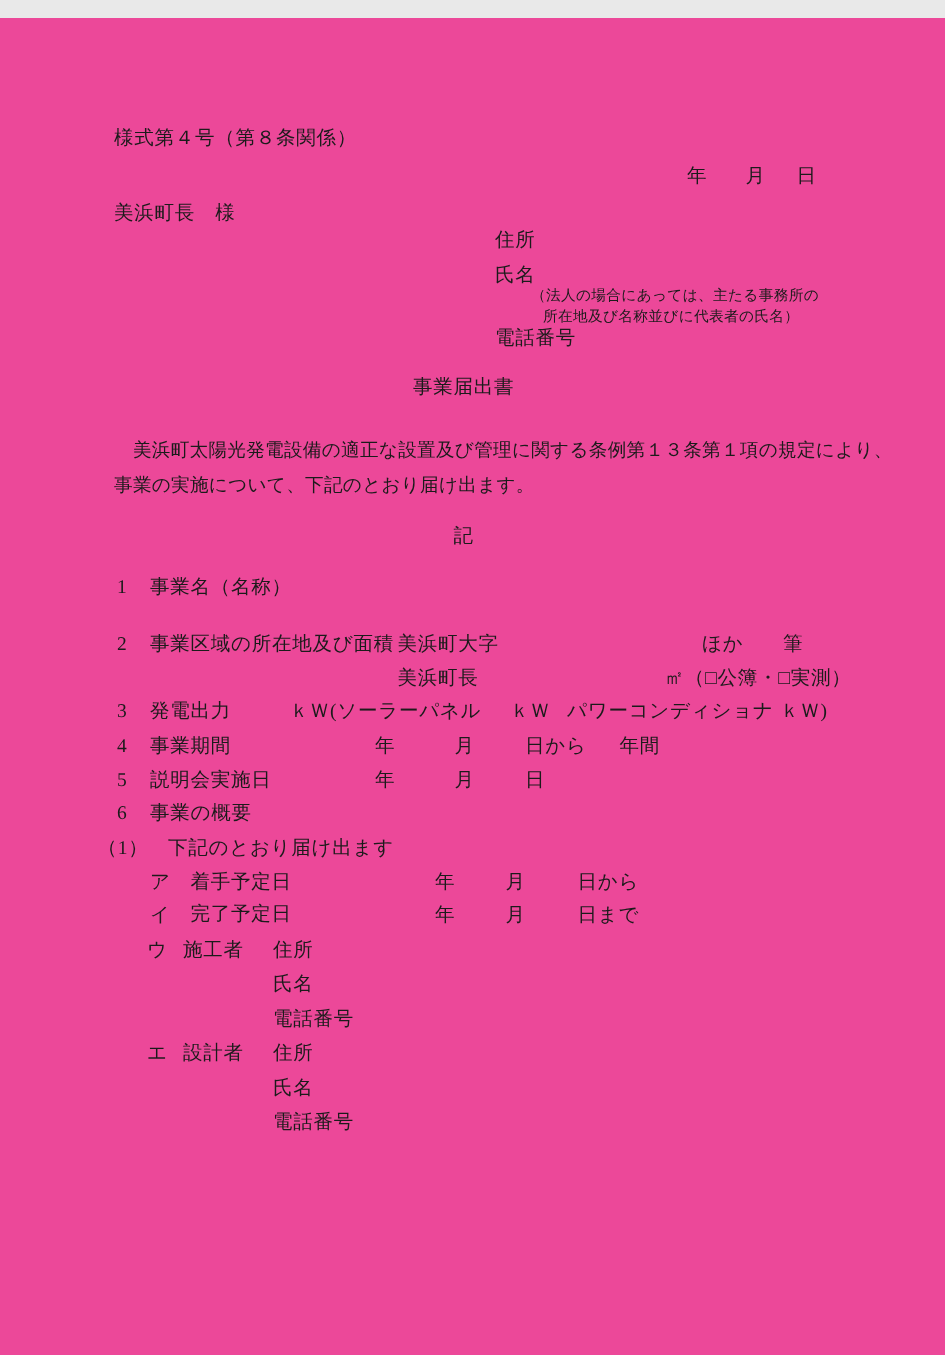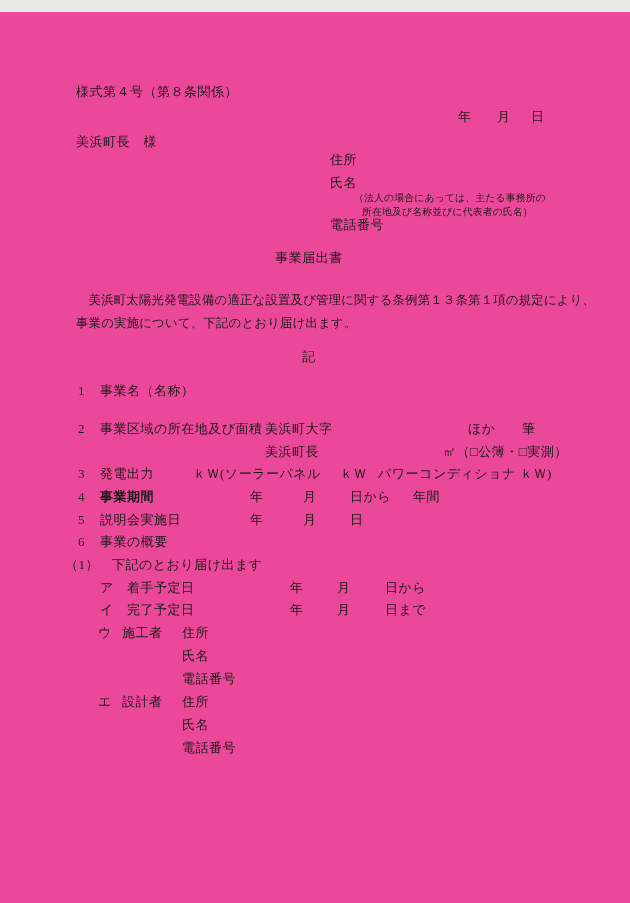--- a/index.html
+++ b/index.html
@@ -79,21 +79,21 @@
   <div class="t" style="left:443px; top:432px;"><span class="cb">㎡（</span><span class="cb">□</span><span class="cb">公簿・</span><span class="cb">□</span><span class="cb">実測）</span></div>
 
   <div class="t" style="left:78px; top:454px;">3</div>
   <div class="t" style="left:100px; top:454px;">発電出力</div>
   <div class="t" style="left:193px; top:454px;">ｋＷ(ソーラーパネル</div>
   <div class="t" style="left:340px; top:454px;">ｋＷ</div>
   <div class="t" style="left:378px; top:454px;">パワーコンディショナ</div>
   <div class="t" style="left:520px; top:454px;">ｋＷ)</div>
 
   <div class="t" style="left:78px; top:477px;">4</div>
-  <div class="t" style="left:100px; top:477px;font-weight:bold;">事業期間</div>
+  <div class="t" style="left:100px; top:477px;">事業期間</div>
   <div class="t" style="left:250px; top:477px;">年</div>
   <div class="t" style="left:303px; top:477px;">月</div>
   <div class="t" style="left:350px; top:477px;">日から</div>
   <div class="t" style="left:413px; top:477px;">年間</div>
 
   <div class="t" style="left:78px; top:500px;">5</div>
   <div class="t" style="left:100px; top:500px;">説明会実施日</div>
   <div class="t" style="left:250px; top:500px;">年</div>
   <div class="t" style="left:303px; top:500px;">月</div>
   <div class="t" style="left:350px; top:500px;">日</div>
@@ -104,21 +104,21 @@
   <div class="t" style="left:65px; top:545px;">（1）</div>
   <div class="t" style="left:112px; top:545px;">下記のとおり届け出ます</div>
 
   <div class="t" style="left:100px; top:568px;">ア</div>
   <div class="t" style="left:127px; top:568px;">着手予定日</div>
   <div class="t" style="left:290px; top:568px;">年</div>
   <div class="t" style="left:337px; top:568px;">月</div>
   <div class="t" style="left:385px; top:568px;">日から</div>
 
   <div class="t" style="left:100px; top:590px;">イ</div>
-  <div class="t" style="left:127px; top:590px;">完了予定日</div>
+  <div class="t" style="left:127px; top:590px;font-family:Liberation Mono, monospace;">完了予定日</div>
   <div class="t" style="left:290px; top:590px;">年</div>
   <div class="t" style="left:337px; top:590px;">月</div>
   <div class="t" style="left:385px; top:590px;">日まで</div>
 
   <div class="t" style="left:98px; top:613px;">ウ</div>
   <div class="t" style="left:122px; top:613px;">施工者</div>
   <div class="t" style="left:182px; top:613px;">住所</div>
   <div class="t" style="left:182px; top:636px;">氏名</div>
   <div class="t" style="left:182px; top:659px;">電話番号</div>
 

